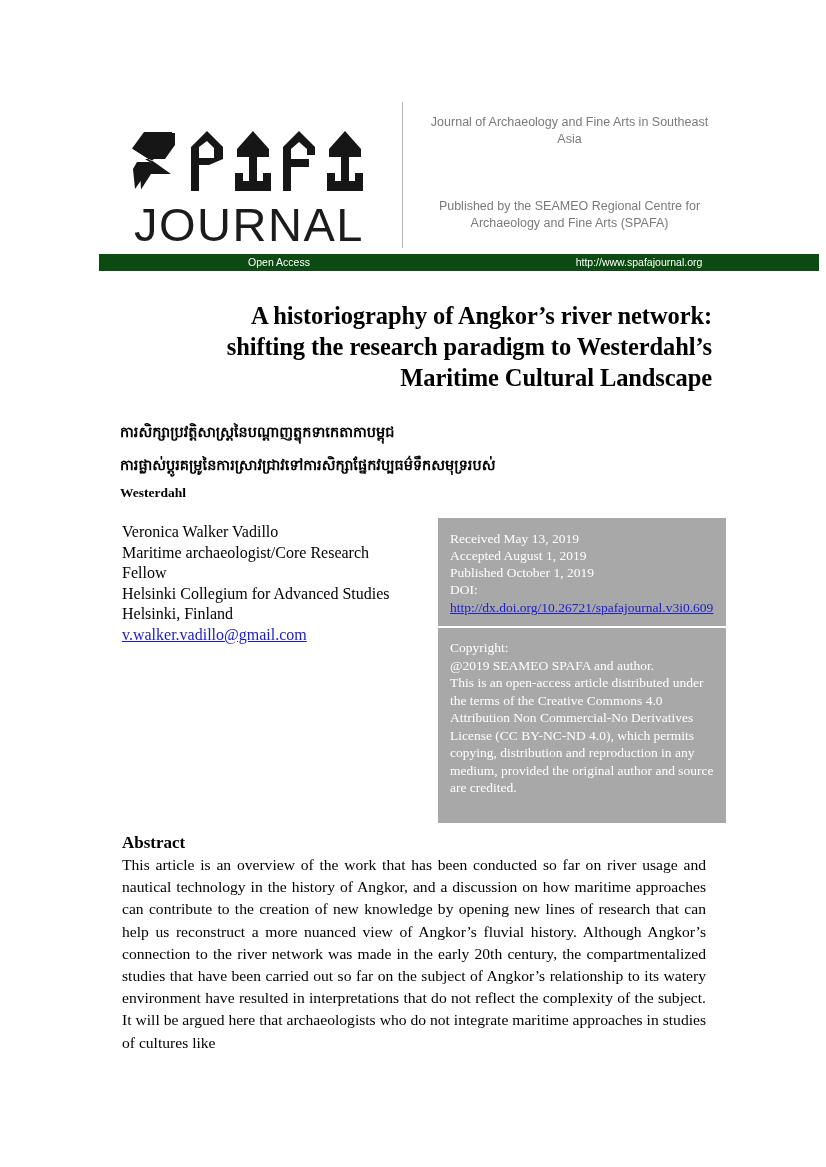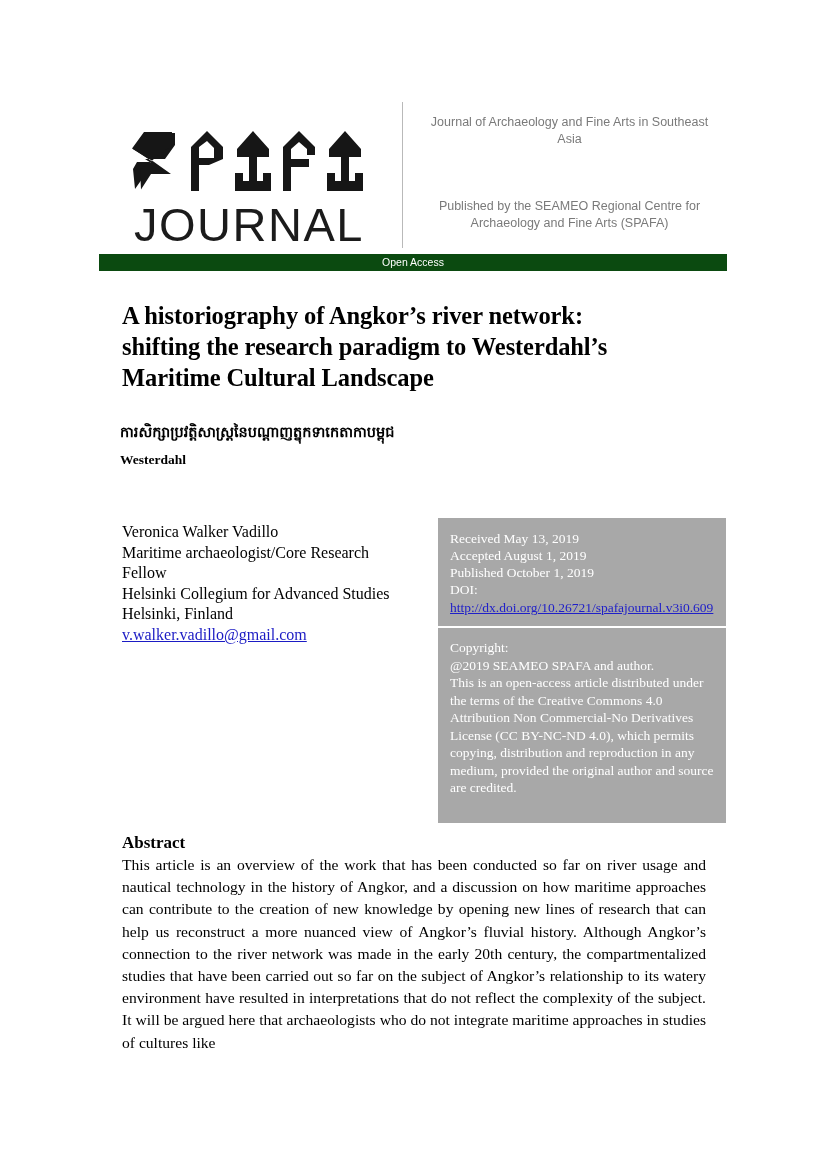--- a/index.html
+++ b/index.html
@@ -89,26 +89,26 @@
   }
   .mh-line.second {
     margin-top: 30px;
   }
 
   
   .greenbar {
     position: absolute;
     left: 99px;
     top: 254px;
-    width: 628px;
+    width: 720px;
     height: 17px;
     background: #0b4a10;
     color: #ffffff;
     display: flex;
-    flex-direction: column;
+    flex-direction: row;
     align-items: center;
   }
   .greenbar .gb-left {
     width: 50%;
     text-align: center;
     font-family: "Liberation Sans", sans-serif;
     font-size: 10.5px;
     line-height: 17px;
   }
   .greenbar .gb-right {
@@ -118,20 +118,21 @@
     font-size: 10.5px;
     line-height: 17px;
   }
 
   
   .title-block {
     position: absolute;
     left: 122px;
     top: 300px;
     width: 590px;
+    text-align: right;
   }
   .article-title {
     font-family: "Liberation Serif", serif;
     font-weight: bold;
     font-size: 24.5px;
     line-height: 31px;
     margin: 0;
     color: #000;
     letter-spacing: -0.1px;
   }
@@ -289,20 +290,21 @@
     <div class="gb-left">Open Access</div>
     <div class="gb-right">http://www.spafajournal.org</div>
   </div>
 
   <div class="title-block">
     <h1 class="article-title"><span>A historiography of Angkor’s river network:</span><br><span>shifting the research paradigm to Westerdahl’s</span><br><span>Maritime Cultural Landscape</span></h1>
   </div>
 
   <div class="khmer-block">
     <p class="khmer-line">ការសិក្សាប្រវត្តិសាស្ត្រនៃបណ្តាញត្នុកទាកេតាកាបម្ពុជ</p>
+    <p class="khmer-line">ការផ្លាស់ប្តូរគម្រូនៃការស្រាវជ្រាវទៅការសិក្សាផ្នែកវប្បធម៌ទឹកសមុទ្ររបស់</p>
     <p class="khmer-author">Westerdahl</p>
   </div>
 
   <div class="author-block">
     <p class="author-line">Veronica Walker Vadillo</p>
     <p class="author-line">Maritime archaeologist/Core Research</p>
     <p class="author-line">Fellow</p>
     <p class="author-line">Helsinki Collegium for Advanced Studies</p>
     <p class="author-line">Helsinki, Finland</p>
     <a class="author-email" href="#">v.walker.vadillo@gmail.com</a>

